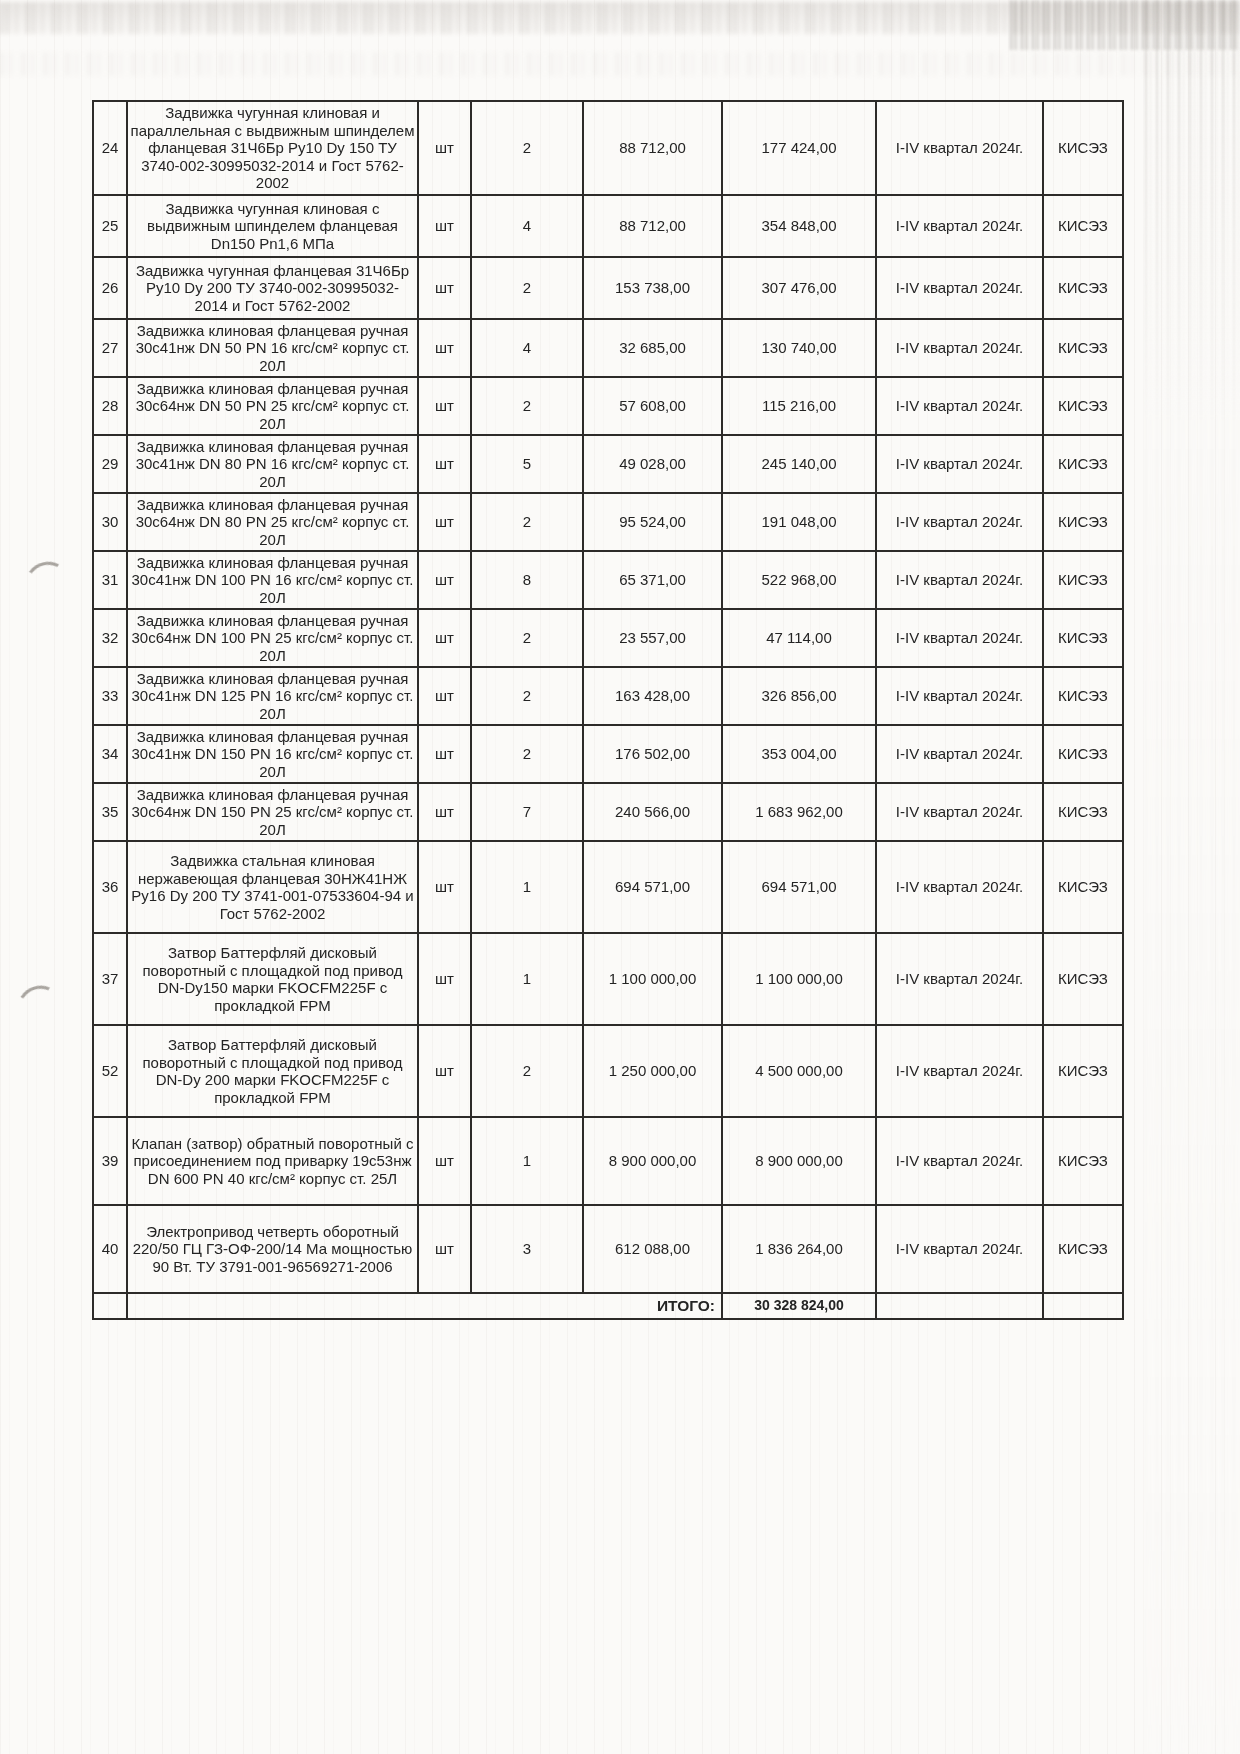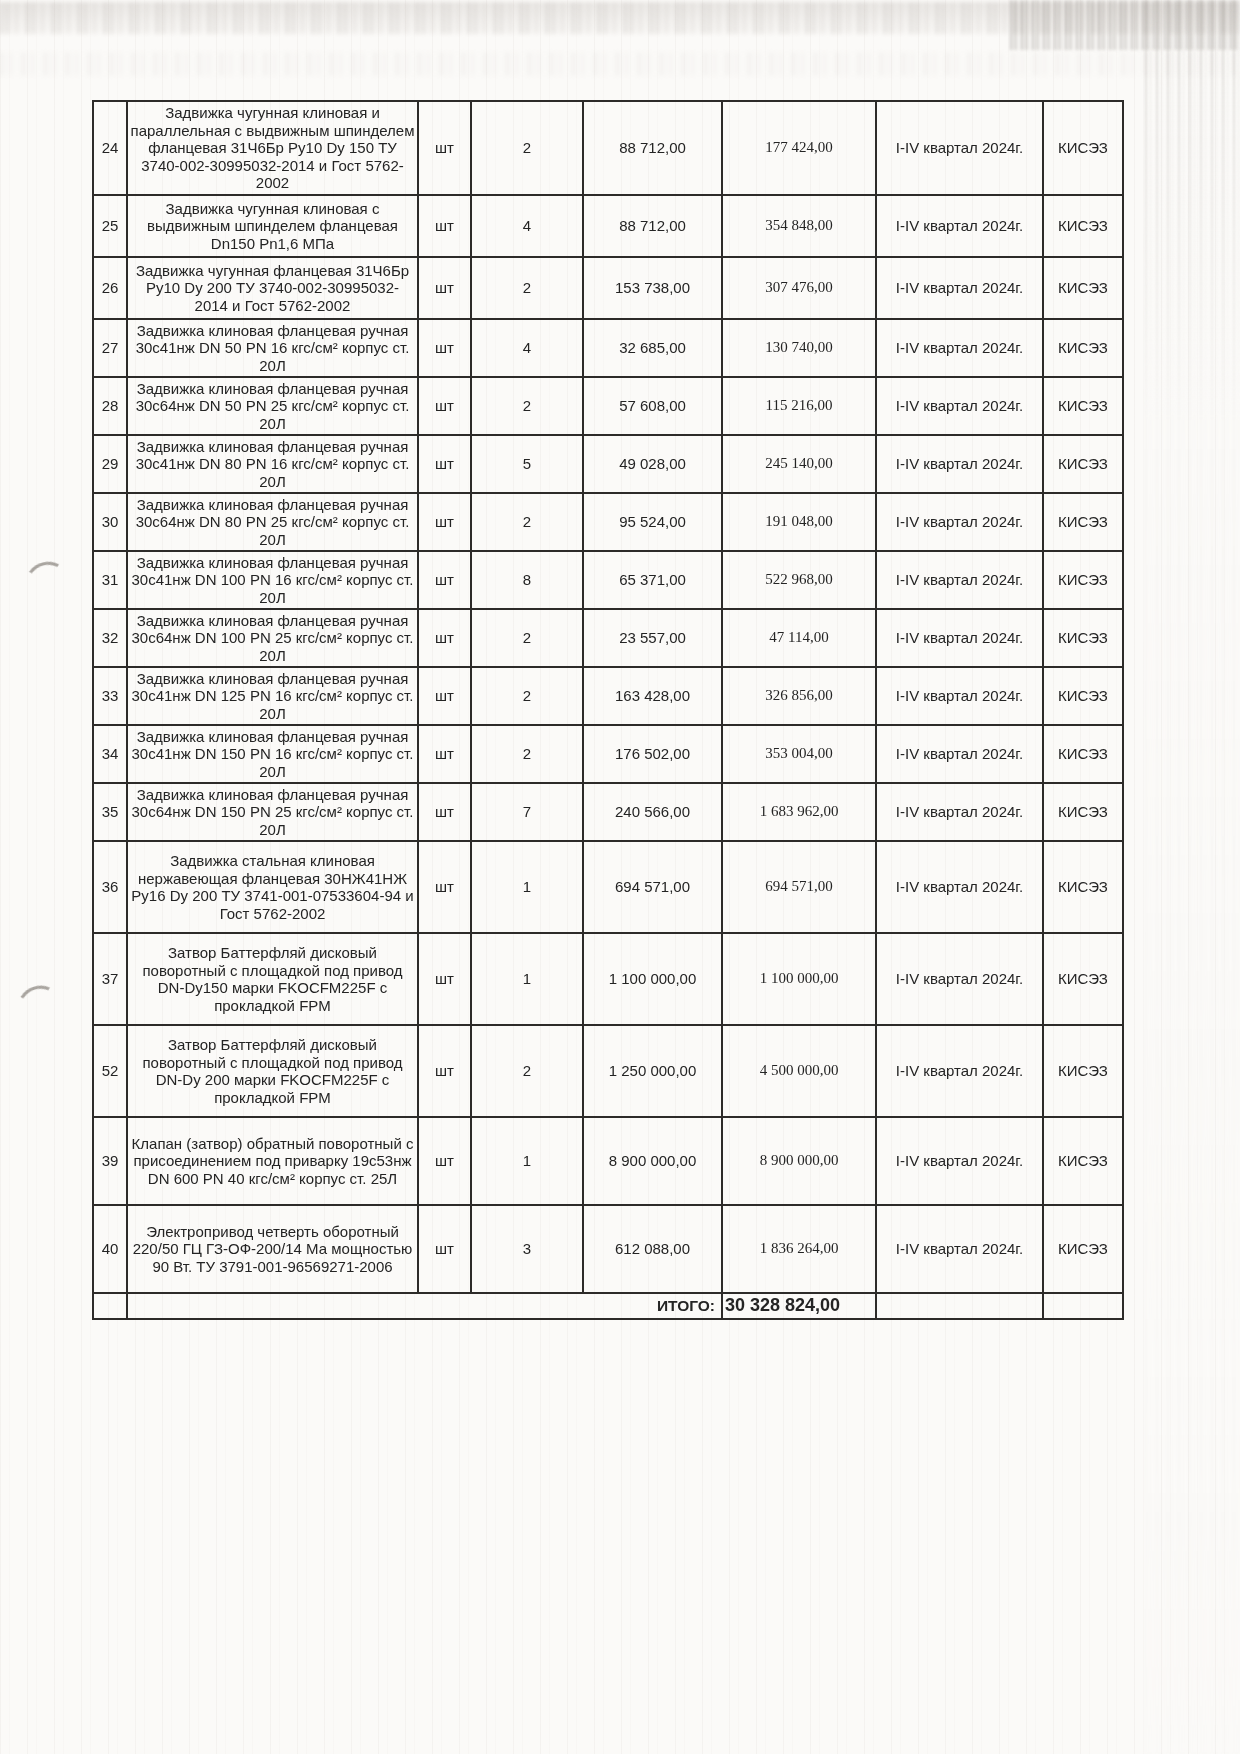--- a/index.html
+++ b/index.html
@@ -92,21 +92,21 @@
   td.cell-desc {
     text-align: left;
     vertical-align: top;
     padding: 2px 2px 2px 4px;
   }
   td.cell-num        { width: 28px;  }
   td.cell-desc       { width: 285px; }
   td.cell-unit       { width: 47px; border-radius: 7px;  }
   td.cell-qty        { width: 106px; }
   td.cell-unit_price { width: 133px; white-space: nowrap; }
-  td.cell-total      { width: 148px; text-align: right; padding-right: 13px; white-space: nowrap; font-family: Liberation Serif, serif; }
+  td.cell-total      { width: 148px; text-align: right; padding-right: 13px; white-space: nowrap; }
   td.cell-period     { width: 161px; white-space: nowrap; }
   td.cell-method     { width: 74px;  }
 
   tbody.rows tr:nth-child(1)  { height: 94px; }
   tbody.rows tr:nth-child(2)  { height: 62px; }
   tbody.rows tr:nth-child(3)  { height: 62px; }
   tbody.rows tr:nth-child(n+4):nth-child(-n+12) { height: 58px; }
   tbody.rows tr:nth-child(13) { height: 92px; }
   tbody.rows tr:nth-child(14) { height: 92px; }
   tbody.rows tr:nth-child(15) { height: 92px; }
@@ -116,23 +116,23 @@
   tbody.rows tr:nth-child(17) td.cell-desc { vertical-align: middle; }
 
   tr.total-row { height: 26px; }
   tr.total-row td.total-label {
     text-align: right;
     font-weight: bold;
     font-size: 15.5px;
     padding-right: 6px;
   }
   tr.total-row td.total-value {
-    text-align: left;
+    text-align: center;
     font-weight: bold;
-    font-size: 18px;
+    font-size: 14px;
     padding-right: 2px;
     white-space: nowrap;
   }
 
   .footnote {
     position: absolute;
     left: 70px; top: 1680px;
     width: 1075px;
     font-size: 15.5px;
     line-height: 1.8;

